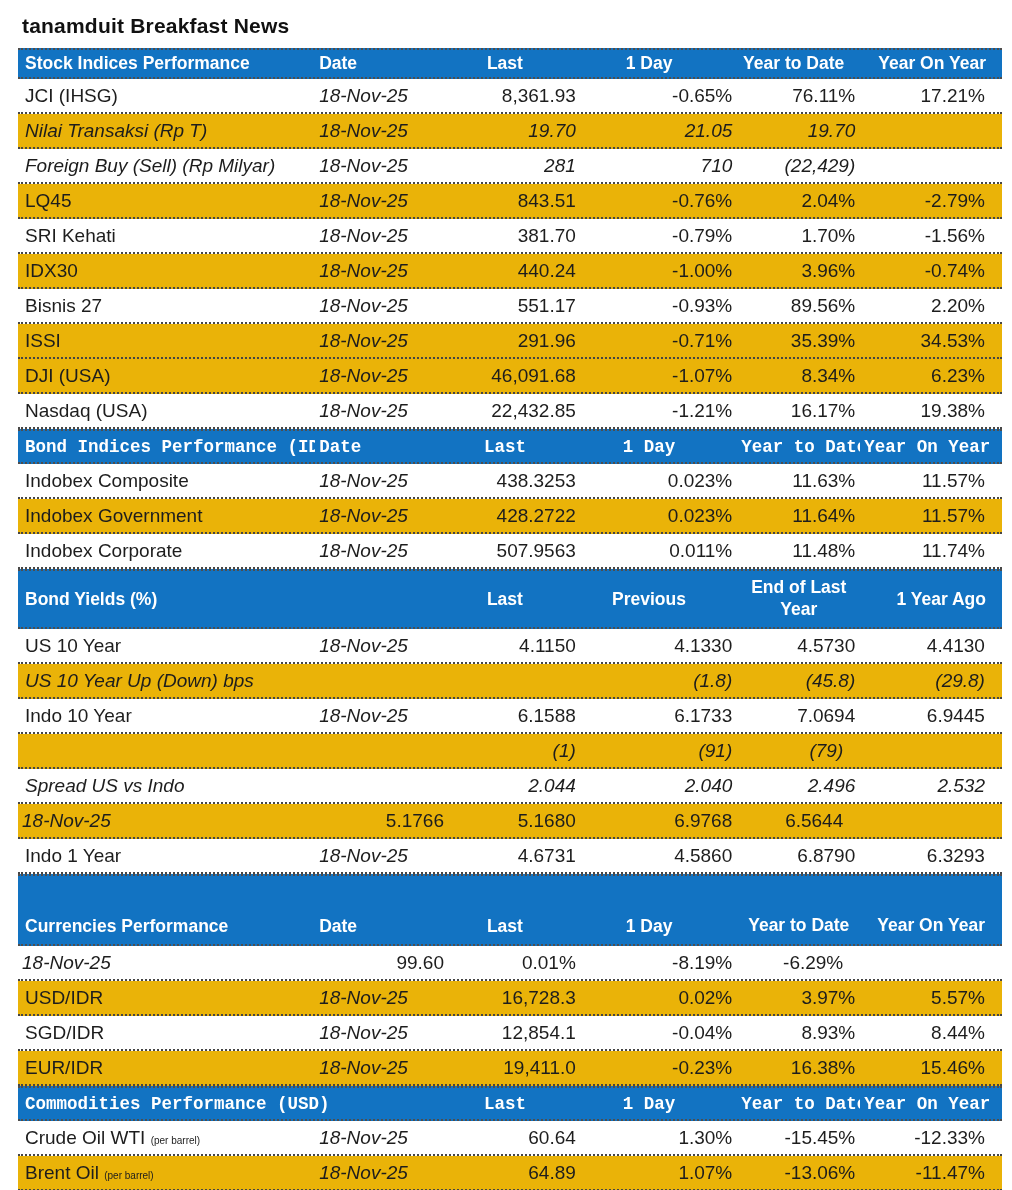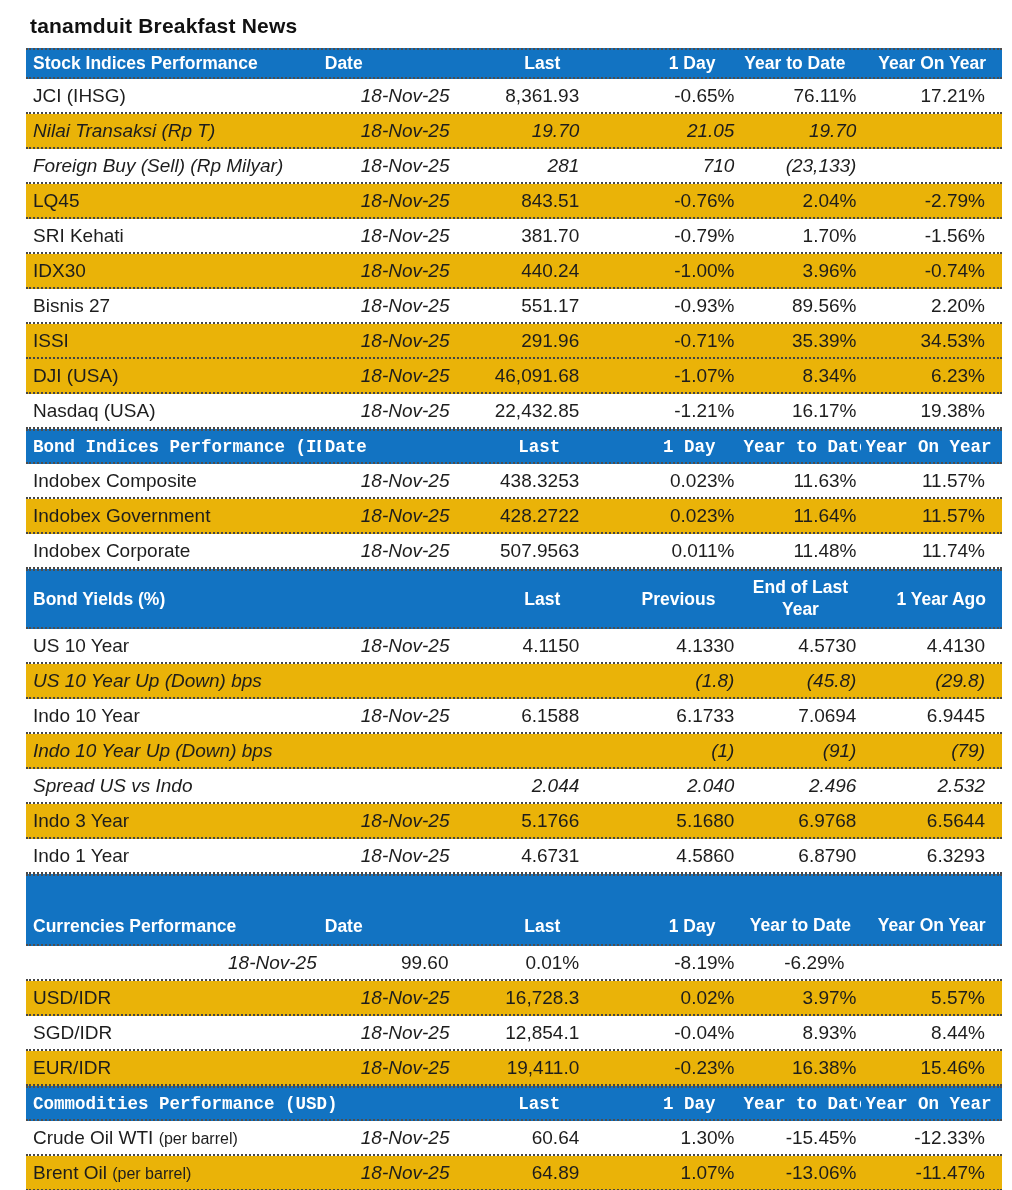--- a/index.html
+++ b/index.html
@@ -3,21 +3,21 @@
 <meta charset="utf-8">
 <style>
   html,body{margin:0;padding:0;}
   body{
     width:1012px;height:1190px;
     background:#ffffff;
     font-family:"Liberation Sans", sans-serif;
     color:#1d1d1d;
     -webkit-font-smoothing:antialiased;
   }
-  .page{padding:6px 10px 0 26px;}
+  .page{padding:6px 10px 0 18px;}
   .report-title{
     font-size:21px;font-weight:bold;color:#111;
     padding:8px 4px 10px 4px;letter-spacing:.2px;
   }
   .grid{
     display:grid;
     grid-template-columns:30.2% 13.6% 13.4% 15.9% 12.5% 14.4%;
     align-items:center;
   }
   
@@ -36,26 +36,26 @@
   
   .row{
     height:33px;font-size:19px;
     border-bottom:2px dotted #454545;
   }
   .shade{background:#eab308;}
   .c{padding:0 4px;overflow:hidden;white-space:nowrap;}
   .name{padding-left:7px;}
   .num{text-align:right;padding-right:5px;}
   .end{text-align:right;padding-right:17px;}
-  .date{text-align:right;font-style:italic;}
+  .date{text-align:left;font-style:italic;}
   .hc{text-align:left;}
-  .hr{text-align:right;padding-right:24px;}
+  .hr{text-align:center;padding-right:24px;}
   .hrr{text-align:right;padding-right:16px;}
   .it .c{font-style:italic;}
-  .small{font-size:16px;}
+  .small{font-size:10px;}
 </style>
 </head>
 <body>
 
 <div class="page">
 
   <div class="report-title">tanamduit Breakfast News</div>
 
   <div>
     <div class="grid head h1">
@@ -81,21 +81,21 @@
       <div class="c num">19.70</div>
       <div class="c num">21.05</div>
       <div class="c num">19.70</div>
       <div class="c end"></div>
     </div>
     <div class="grid row it">
       <div class="c name">Foreign Buy (Sell) (Rp Milyar)</div>
       <div class="c date">18-Nov-25</div>
       <div class="c num">281</div>
       <div class="c num">710</div>
-      <div class="c num">(23,133)</div>
+      <div class="c num">(22,429)</div>
       <div class="c end"></div>
     </div>
     <div class="grid row shade">
       <div class="c name">LQ45</div>
       <div class="c date">18-Nov-25</div>
       <div class="c num">843.51</div>
       <div class="c num">-0.76%</div>
       <div class="c num">2.04%</div>
       <div class="c end">-2.79%</div>
     </div>
@@ -211,37 +211,35 @@
     </div>
     <div class="grid row">
       <div class="c name">Indo 10 Year</div>
       <div class="c date">18-Nov-25</div>
       <div class="c num">6.1588</div>
       <div class="c num">6.1733</div>
       <div class="c num">7.0694</div>
       <div class="c end">6.9445</div>
     </div>
     <div class="grid row shade it">
-      <div class="c name">Indo 10 Year Up (Down) bps</div>
       <div class="c date"></div>
       <div class="c num"></div>
       <div class="c num">(1)</div>
       <div class="c num">(91)</div>
       <div class="c end">(79)</div>
     </div>
     <div class="grid row it">
       <div class="c name">Spread US vs Indo</div>
       <div class="c date"></div>
       <div class="c num">2.044</div>
       <div class="c num">2.040</div>
       <div class="c num">2.496</div>
       <div class="c end">2.532</div>
     </div>
     <div class="grid row shade">
-      <div class="c name">Indo 3 Year</div>
       <div class="c date">18-Nov-25</div>
       <div class="c num">5.1766</div>
       <div class="c num">5.1680</div>
       <div class="c num">6.9768</div>
       <div class="c end">6.5644</div>
     </div>
     <div class="grid row">
       <div class="c name">Indo 1 Year</div>
       <div class="c date">18-Nov-25</div>
       <div class="c num">4.6731</div>

